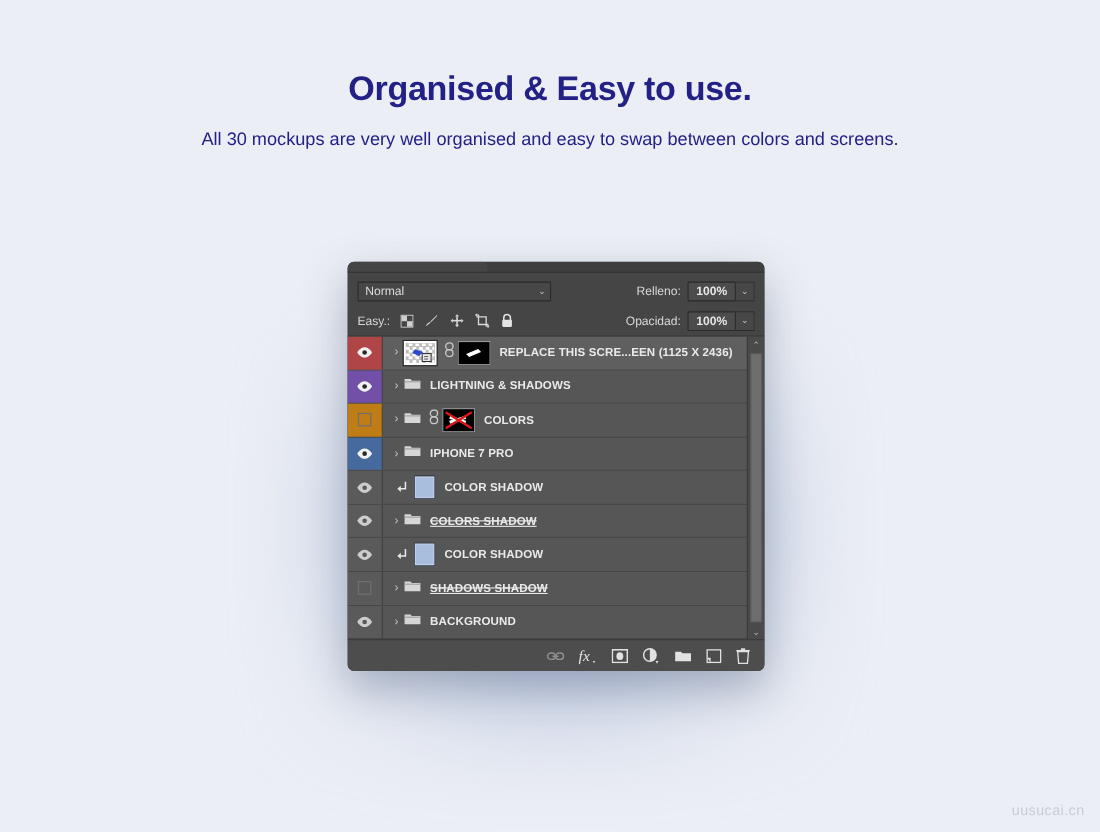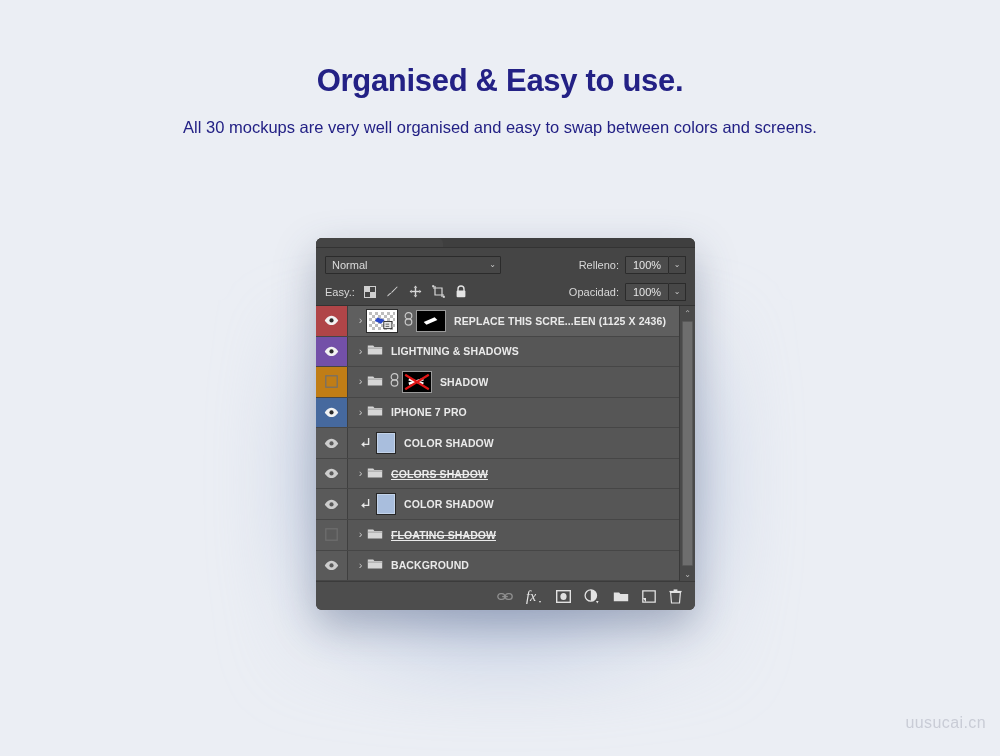--- a/index.html
+++ b/index.html
@@ -135,20 +135,21 @@
     height: 18px;
     background: #4c4c4c;
     border: 1px solid #2b2b2b;
     border-radius: 1px;
     font-size: 11px;
     color: #e6e6e6;
     display: flex;
     align-items: center;
     justify-content: center;
     box-sizing: border-box;
+    font-weight: bold;
   }
   .num-stepper {
     width: 17px;
     height: 18px;
     background: #474747;
     border: 1px solid #2b2b2b;
     border-left: none;
     border-radius: 0 1px 1px 0;
     display: flex;
     align-items: center;
@@ -300,22 +301,22 @@
     align-items: center;
     justify-content: flex-end;
     padding-right: 13px;
     gap: 13px;
   }
   .ps-footer .fbtn { display: flex; align-items: center; justify-content: center; }
 
   .watermark {
     position: absolute;
     right: 14px;
-    bottom: 24px;
-    font-size: 16px;
+    bottom: 12px;
+    font-size: 13px;
     color: #c9ccd6;
     letter-spacing: 0.4px;
   }
 </style>
 </head>
 <body>
 
 <div class="hero">
   <h1 class="hero-title">Organised &amp; Easy to use.</h1>
   <p class="hero-sub">All 30 mockups are very well organised and easy to swap between colors and screens.</p>
@@ -452,21 +453,21 @@
             <span class="link-ico"><svg width="9" height="14" viewBox="0 0 9 14">
                 <rect x="1.2" y="0.7" width="6.6" height="6.3" rx="3.1" fill="none" stroke="#c9c9c9" stroke-width="1.2"></rect>
                 <rect x="1.2" y="6.9" width="6.6" height="6.3" rx="3.1" fill="none" stroke="#c9c9c9" stroke-width="1.2"></rect>
               </svg></span>
             <span class="thumb">
               <svg width="100%" height="100%" viewBox="0 0 30 22" style="position:absolute;left:0;top:0">
                 <path d="M6 8 L22 13 M6 13 L22 8" stroke="#fff" stroke-width="3"></path>
                 <path d="M2 3 L28 19 M28 3 L2 19" stroke="#e01616" stroke-width="2.4"></path>
               </svg>
             </span>
-            <span class="layer-name">SHADOW</span>
+            <span class="layer-name">COLORS</span>
           </div>
         </div>
         <div class="layer-row">
           <div class="eye-cell c-blue">
             <svg width="15" height="11" viewBox="0 0 15 11">
               <path d="M7.5 0.7 C3.4 0.7 0.8 5.4 0.8 5.4 C0.8 5.4 3.4 10.1 7.5 10.1 C11.6 10.1 14.2 5.4 14.2 5.4 C14.2 5.4 11.6 0.7 7.5 0.7 Z" fill="#f2f2f2"></path>
               <circle cx="7.5" cy="5.4" r="2.1" fill="#2a2a2a"></circle>
             </svg>
           </div>
           <div class="body-cell">
@@ -535,21 +536,21 @@
             <svg width="13" height="13" viewBox="0 0 13 13">
               <rect x="0.8" y="0.8" width="11.4" height="11.4" fill="none" stroke="#6f6f6f" stroke-width="1.2"></rect>
             </svg>
           </div>
           <div class="body-cell">
             <span class="disclosure">›</span>
             <span class="folder-ico"><svg width="16" height="12" viewBox="0 0 16 12">
                 <path d="M0.8 1.6 h5.4 l1.2 1.5 h7.8 v7.4 h-14.4 z" fill="#d6d6d6"></path>
                 <rect x="0.8" y="3.6" width="14.4" height="1" fill="#9f9f9f"></rect>
               </svg></span>
-            <span class="layer-name struck">FLOATING SHADOW</span>
+            <span class="layer-name struck">SHADOWS SHADOW</span>
           </div>
         </div>
         <div class="layer-row">
           <div class="eye-cell c-none">
             <svg width="15" height="11" viewBox="0 0 15 11">
               <path d="M7.5 0.7 C3.4 0.7 0.8 5.4 0.8 5.4 C0.8 5.4 3.4 10.1 7.5 10.1 C11.6 10.1 14.2 5.4 14.2 5.4 C14.2 5.4 11.6 0.7 7.5 0.7 Z" fill="#cdcdcd"></path>
               <circle cx="7.5" cy="5.4" r="2.1" fill="#5a5a5a"></circle>
             </svg>
           </div>
           <div class="body-cell">

